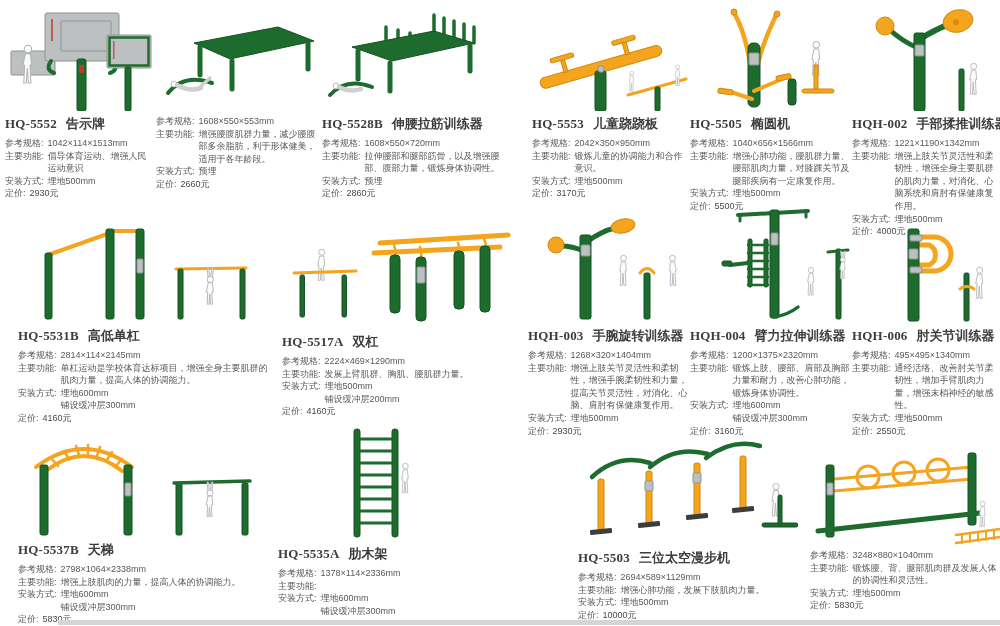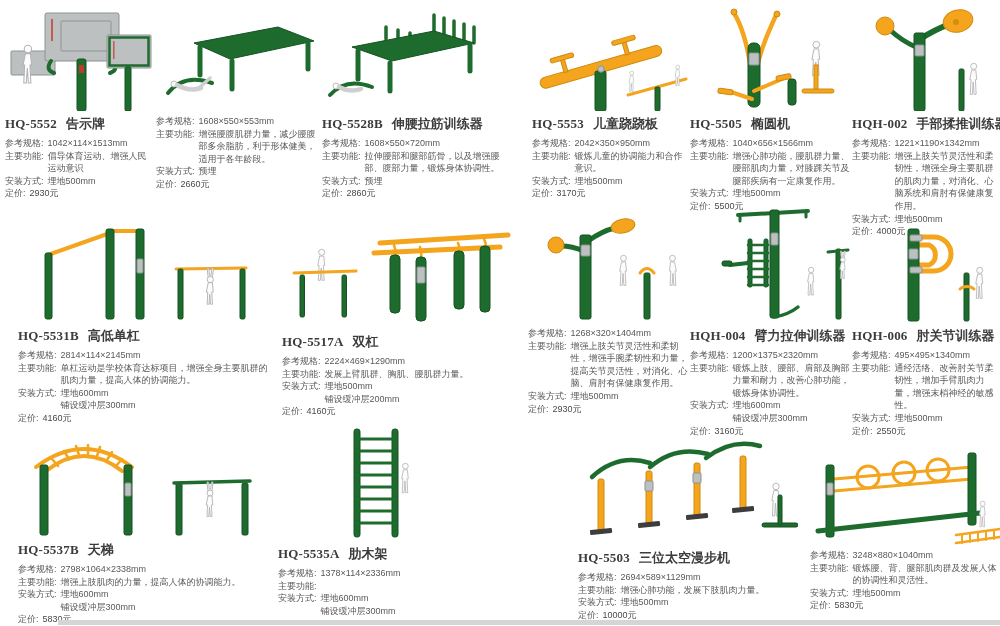--- a/index.html
+++ b/index.html
@@ -351,20 +351,21 @@
       <ellipse class="fy" cx="95" cy="21" rx="12" ry="7" transform="rotate(-12 95 21)"></ellipse>
       <rect class="fg" x="52" y="30" width="11" height="84" rx="2"></rect>
       <rect class="fgr" x="53" y="40" width="9" height="11" rx="1"></rect>
       <rect class="fg" x="116" y="68" width="6" height="46" rx="1.5"></rect>
       <path class="sy" stroke-width="3" d="M112,68 q7,-9 14,0"></path>
       <use href="#p-stand" transform="translate(90,50) scale(.92)"></use>
       <use href="#p-stand" transform="translate(150,50) scale(-0.92,0.92)"></use>
     </svg>
   </div>
   <div class="tblock">
+    <div class="title"><span class="code">HQH-003</span><span class="pname">手腕旋转训练器</span></div>
     <div class="line">
         <span class="lbl">参考规格:</span>
         <span class="val">1268×320×1404mm</span>
       </div>
     <div class="line">
         <span class="lbl">主要功能:</span>
         <span class="val">增强上肢关节灵活性和柔韧性，增强手腕柔韧性和力量，提高关节灵活性，对消化、心脑、肩肘有保健康复作用。</span>
       </div>
     <div class="line">
         <span class="lbl">安装方式:</span>

